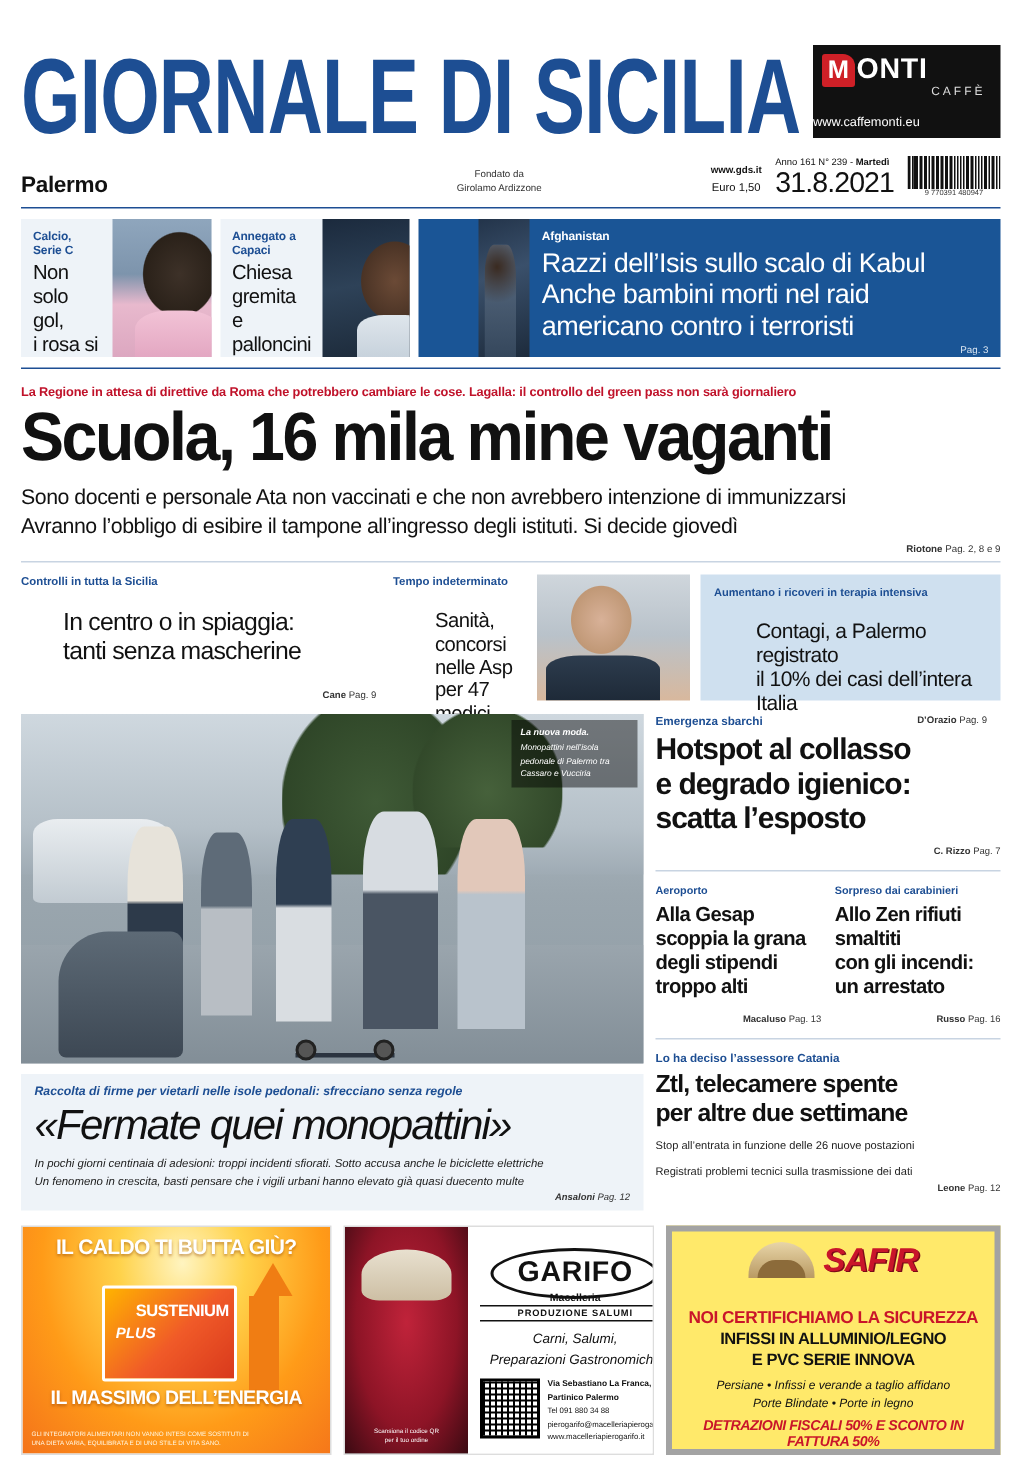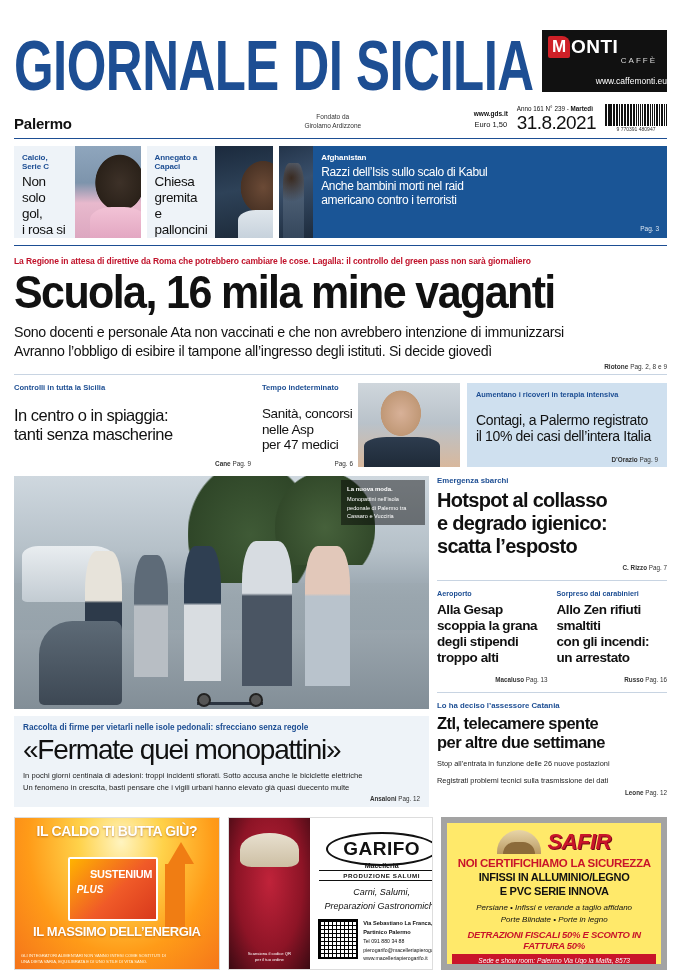--- a/index.html
+++ b/index.html
@@ -30,21 +30,21 @@
   .monti-box { width: 125px; height: 62px; background: #111; position: relative;
                margin-top: 2px; flex: 0 0 auto; }
   .monti-top { display:flex; align-items:center; padding: 6px 6px 0 6px; }
   .monti-m { width: 22px; height: 22px; background: #cf2027; color: #fff;
              font-weight: 700; font-size: 17px; line-height: 22px; text-align: center;
              border-radius: 2px 8px 2px 2px; }
   .monti-word { color:#fff; font-weight:700; font-size:19px; letter-spacing: 0.5px;
                 margin-left: 1px; }
   .monti-caffe { color:#ddd; font-size: 8px; letter-spacing: 2px; text-align: right;
                  padding-right: 10px; margin-top: -2px; }
-  .monti-url { color:#fff; font-size: 8.5px; text-align: right; position:absolute;
+  .monti-url { color:#fff; font-size: 8.5px; text-align: left; position:absolute;
                bottom: 6px; left: 0; right: 0; }
 
   .subhead-row { display: flex; align-items: flex-end; justify-content: space-between;
                  margin-top: 8px; padding-bottom: 6px; }
   .city { font-size: 15px; font-weight: 700; color: #111; letter-spacing: -0.2px; }
   .founded { font-size: 6.5px; color: #333; text-align: center; line-height: 1.35;
              margin-left: 120px; margin-bottom: 1px; }
   .head-right { display:flex; align-items: flex-end; gap: 9px; }
   .hr-col1 { text-align: center; line-height: 1.7; }
   .hr-web { font-size: 6.5px; font-weight: 700; color:#111; }
@@ -61,23 +61,23 @@
   .rule-thin { border-top: 1px solid #c8d4e2; }
 
   
   .teasers { display: flex; gap: 6px; margin-top: 7px; height: 92px; }
   .teaser { display: flex; background: #eef3f8; flex: 1 1 0; overflow: hidden; }
   .teaser .txt { padding: 7px 8px 4px 8px; display:flex; flex-direction: column; flex: 1 1 auto; }
   .kicker { color: #1d4e93; font-weight: 700; font-size: 8px; letter-spacing: -0.1px; margin-bottom: 3px; }
   .t-title { font-size: 13.5px; line-height: 1.18; color: #111; letter-spacing: -0.35px; }
   .t-ref { margin-top: auto; text-align: right; font-size: 6.5px; color: #333; line-height: 1.5; }
   .teaser .photo { width: 86px; flex: 0 0 86px; position: relative; overflow:hidden; }
-  .teaser.blue { background: #1a5596; }
+  .teaser.blue { background: #1a5596; padding-left: 40px; }
   .teaser.blue .kicker { color: #ffffff; font-weight: 700; }
-  .teaser.blue .t-title { color: #ffffff; font-size: 12px; }
+  .teaser.blue .t-title { color: #ffffff; font-size: 18px; }
   .teaser.blue .t-ref { color: #dbe6f2; }
 
   
   .ph-doda { background:
       radial-gradient(ellipse 40px 46px at 52% 40%, #3d3128 0%, #2a2119 60%, transparent 62%),
       linear-gradient(180deg, #8fa6bd 0%, #7d94ac 40%, #e8b9cd 62%, #dca7c0 100%); }
   .ph-doda::after { content:""; position:absolute; left:18%; bottom:0; width:64%; height:34%;
       background: linear-gradient(180deg,#f2c3d6,#e3a7c2); border-radius: 40% 40% 0 0;}
   .ph-luca { background:
       radial-gradient(ellipse 34px 40px at 56% 45%, #6b4a36 0%, #4a3325 65%, transparent 67%),
@@ -98,37 +98,37 @@
   .lead-ref { text-align: right; font-size: 6.5px; color:#333; margin-top: 2px; }
   .lead-ref b { font-weight:700; }
 
   
   .trio { display: flex; gap: 7px; margin-top: 8px; height: 84px; }
   .trio-a { flex: 1 1 44%; }
   .trio-b { flex: 0 0 198px; display:flex; gap:0; }
   .trio-c { flex: 1 1 36%; background: #cfe0ef; padding: 7px 9px 4px 9px;
             display:flex; flex-direction:column; }
   .m-kicker { color: #1d4e93; font-weight: 700; font-size: 7.6px; margin-bottom: 14px; }
-  .m-title { font-size: 16.5px; line-height: 1.14; letter-spacing: -0.5px; color:#111; }
+  .m-title { font-size: 16.5px; line-height: 1.14; letter-spacing: -0.5px; color:#111;margin-left:28px; }
   .m-ref { margin-top:auto; text-align: right; font-size: 6.4px; color:#333; }
   .m-ref b { font-weight:700; }
   .trio-a-in { display:flex; flex-direction:column; height:100%; padding-right:4px;}
   .trio-b-txt { flex: 0 0 96px; display:flex; flex-direction:column; padding-right:5px; }
   .trio-b-txt .m-title { font-size: 13.5px; letter-spacing:-0.35px;}
   .trio-b-photo { flex: 1 1 auto; position:relative; overflow:hidden;
      background: radial-gradient(ellipse 32px 36px at 42% 36%, #d8b198 0%, #c09876 62%, transparent 64%),
                  linear-gradient(180deg,#cfd6dc 0%, #b9c2ca 48%, #d8b89d 100%); }
   .trio-b-photo::after{content:"";position:absolute;left:6%;bottom:0;width:74%;height:36%;
      background:linear-gradient(180deg,#2d3c4e,#1e2a38); border-radius: 30% 30% 0 0;}
   .trio-c .m-title { font-size: 14px; letter-spacing: -0.35px; }
   .trio-c .m-kicker { font-size: 7.4px; }
 
   
   .mid { display: flex; gap: 8px; margin-top: 9px; }
-  .mid-left { flex: 0 0 415px; }
+  .mid-left { flex: 0 0 415px; font-style: italic; }
   .bigphoto { width: 100%; height: 233px; position: relative; overflow: hidden;
      background: linear-gradient(180deg, #b9c4cc 0%, #a8b4bd 28%, #9aa6ae 52%, #8d9aa3 100%); }
   .bp-build { position:absolute; left:0; top:0; width:100%; height:46%;
      background: linear-gradient(180deg,#cfd8df 0%, #b5c0c8 70%, #9fabb4 100%); }
   .bp-tree { position:absolute; left:42%; top:-6%; width:30%; height:52%;
      background: radial-gradient(ellipse at 50% 60%, #3f5a36 0%, #2f4628 70%, transparent 72%); }
   .bp-tree2 { position:absolute; left:63%; top:-2%; width:24%; height:40%;
      background: radial-gradient(ellipse at 50% 60%, #46613b 0%, #32492a 70%, transparent 72%); }
   .bp-car { position:absolute; left:2%; top:30%; width:22%; height:24%;
      background: linear-gradient(180deg,#e9edf0,#c2cbd2); border-radius: 18% 22% 6% 6%;}
@@ -226,29 +226,29 @@
   .gar-bottom { display:flex; gap: 5px; margin-top: 6px; align-items:flex-start; }
   .qr { width: 40px; height: 40px; flex:0 0 40px;
         background-image:
           linear-gradient(90deg,#000 1.5px,transparent 1.5px),
           linear-gradient(#000 1.5px,transparent 1.5px);
         background-size: 4px 4px; background-color:#fff; border: 2px solid #000; }
   .gar-addr { font-size: 5.2px; line-height: 1.62; color:#111; }
   .gar-addr b { font-weight:700; font-size:5.6px; }
 
   
-  .ad-safir { background: #ffe96a; border: 6px solid #a3a3a3; padding: 4px 5px; }
+  .ad-safir { background: #ffe96a; border: 4px solid #a3a3a3; padding: 4px 5px; }
   .saf-top { display:flex; align-items:center; justify-content:center; gap: 6px; height: 30px; }
   .saf-arch { width: 44px; height: 24px; border-radius: 22px 22px 0 0;
      background: linear-gradient(180deg,#e8d5a8,#b99a63); position:relative; }
   .saf-arch::after{content:"";position:absolute;left:6px;bottom:0;width:32px;height:12px;
      background:#8c6b3a; border-radius: 16px 16px 0 0;}
   .saf-logo { font-weight:700; font-size: 22px; color:#c9152a; font-style:italic;
      letter-spacing:-0.5px; text-shadow: 1px 1px 0 #7a0b18; }
-  .saf-l1 { text-align:center; font-weight:700; font-size: 11.5px; color:#111; margin-top:0; letter-spacing:-0.3px;}
+  .saf-l1 { text-align:center; font-weight:700; font-size: 11.5px; color:#111; margin-top:18px; letter-spacing:-0.3px;}
   .saf-l1 span { color:#c9152a; }
   .saf-l2 { text-align:center; font-weight:700; font-size: 11px; color:#111; line-height:1.25;
      letter-spacing:-0.3px; margin-top: 2px; }
   .saf-l3 { text-align:center; font-size: 8px; color:#111; line-height:1.5; margin-top: 3px; font-style:italic;}
   .saf-l4 { text-align:center; font-weight:700; font-size: 9.5px; color:#c9152a; margin-top: 3px;
      letter-spacing:-0.3px; font-style:italic;}
   .saf-bar { background:#c9152a; color:#fff; text-align:center; font-size: 6.6px; line-height:1.65;
      padding: 2px 0; margin-top: 3px; font-style:italic; }
 </style>
 </head>

